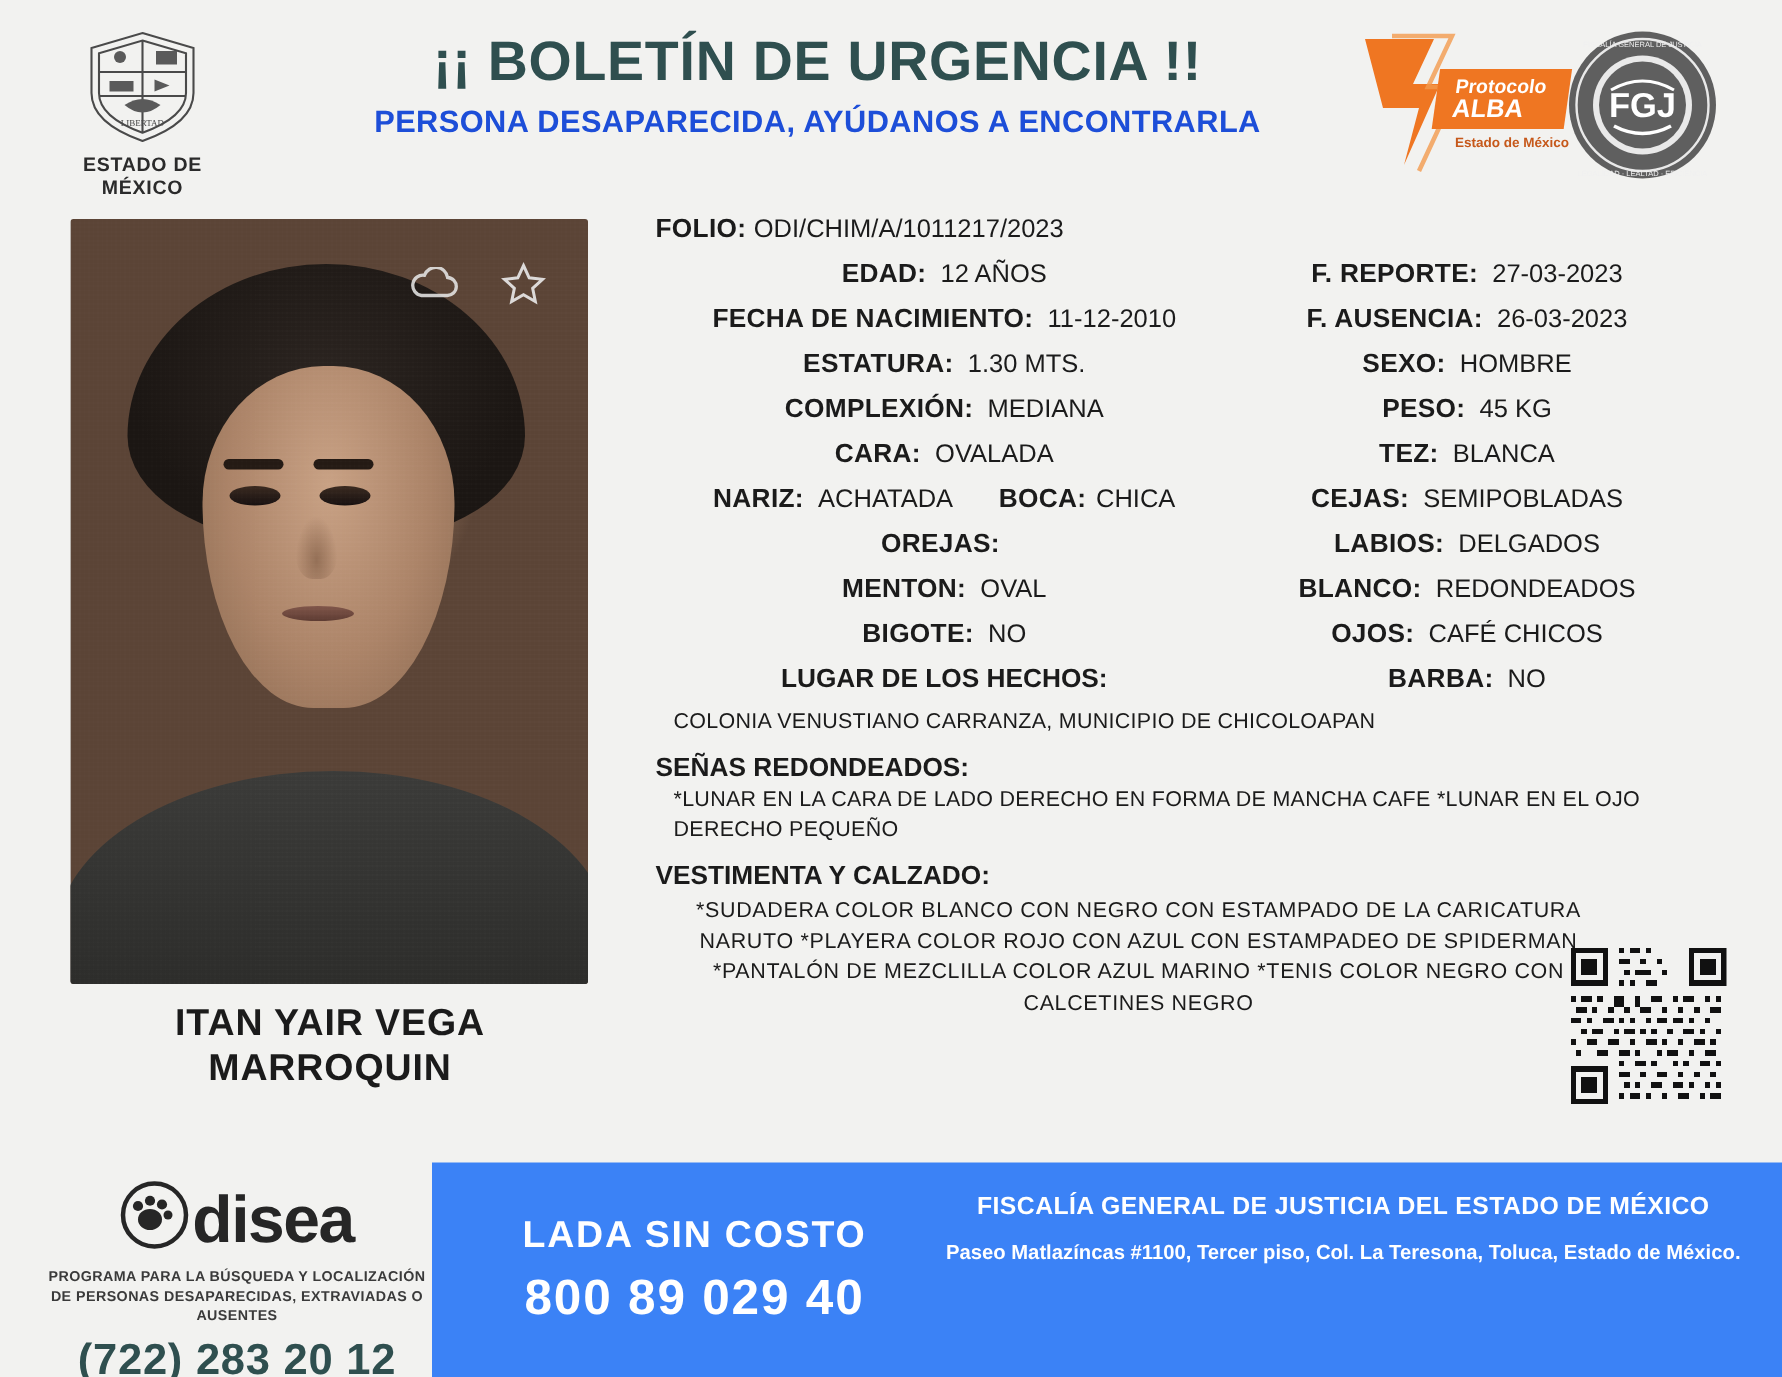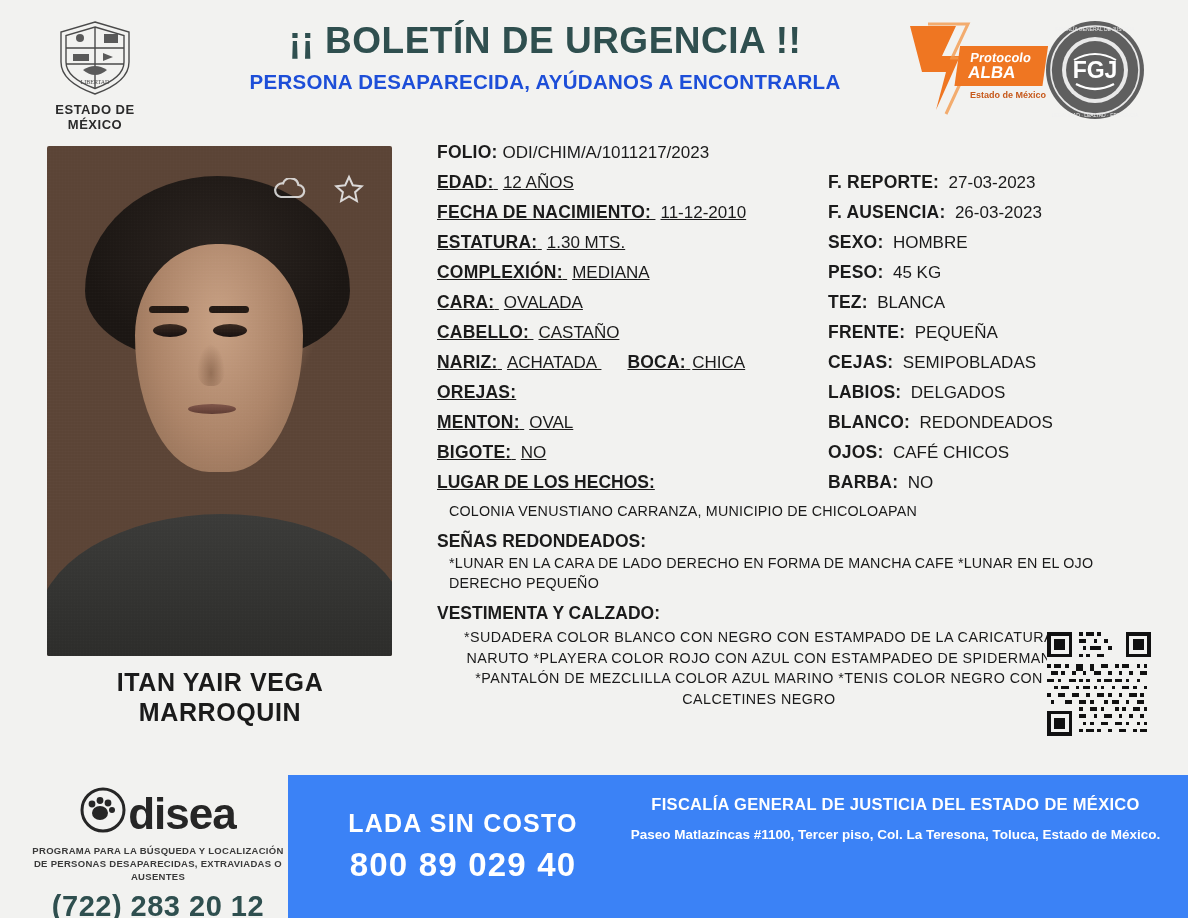--- a/index.html
+++ b/index.html
@@ -52,22 +52,22 @@
   .photo .ico-cloud{position:absolute;right:86px;top:32px;color:#e8e8e8;opacity:.85;}
   .photo .ico-star{position:absolute;right:28px;top:28px;color:#e8e8e8;opacity:.9;font-size:28px;line-height:1;}
   .photo .grain{position:absolute;inset:0;opacity:.16;background-image:
      repeating-linear-gradient(0deg, rgba(255,255,255,.07) 0 1px, rgba(0,0,0,0) 1px 3px),
      repeating-linear-gradient(90deg, rgba(255,255,255,.05) 0 1px, rgba(0,0,0,0) 1px 3px);}
   .person-name{position:absolute;left:40px;top:668px;width:360px;text-align:center;
     font-size:25px;font-weight:bold;letter-spacing:.6px;line-height:1.18;color:#1b1b1b;}
 
   
   .data{position:absolute;left:437px;top:142px;width:700px;}
-  .row{display:flex;align-items:baseline;margin-bottom:9px;}
-  .col-l{width:385px;text-decoration:underline;}
+  .row{display:flex;align-items:baseline;margin-bottom:9px;text-align:center;}
+  .col-l{width:385px;}
   .col-r{width:300px;}
   .lbl{font-weight:bold;font-size:17.5px;letter-spacing:.2px;}
   .val{font-size:17px;margin-left:5px;}
   .r-right{padding-left:6px;}
   .sec-label{font-weight:bold;font-size:17.5px;margin-top:10px;}
   .sec-body{font-size:14.3px;line-height:1.35;margin-top:2px;padding-left:12px;letter-spacing:.2px;}
   .vest-body{font-size:14.3px;line-height:1.45;margin-top:3px;padding-left:12px;text-align:center;letter-spacing:.45px;}
 
   .qr{position:absolute;right:37px;top:632px;width:104px;height:104px;}
 
@@ -229,30 +229,20 @@
       <div class="col-l">
         <span class="lbl">CARA:</span>
         <span class="val">OVALADA</span>
       </div>
       <div class="col-r r-right">
         <span class="lbl">TEZ:</span>
         <span class="val">BLANCA</span>
       </div>
     </div>
 
-    <div class="row">
-      <div class="col-l">
-        <span class="lbl">CABELLO:</span>
-        <span class="val">CASTAÑO</span>
-      </div>
-      <div class="col-r r-right">
-        <span class="lbl">FRENTE:</span>
-        <span class="val">PEQUEÑA</span>
-      </div>
-    </div>
 
     <div class="row">
       <div class="col-l">
         <span class="lbl">NARIZ:</span>
         <span class="val">ACHATADA</span>
         <span class="lbl" style="margin-left:26px">BOCA:</span>
         <span class="val" style="margin-left:2px">CHICA</span>
       </div>
       <div class="col-r r-right">
         <span class="lbl">CEJAS:</span>

